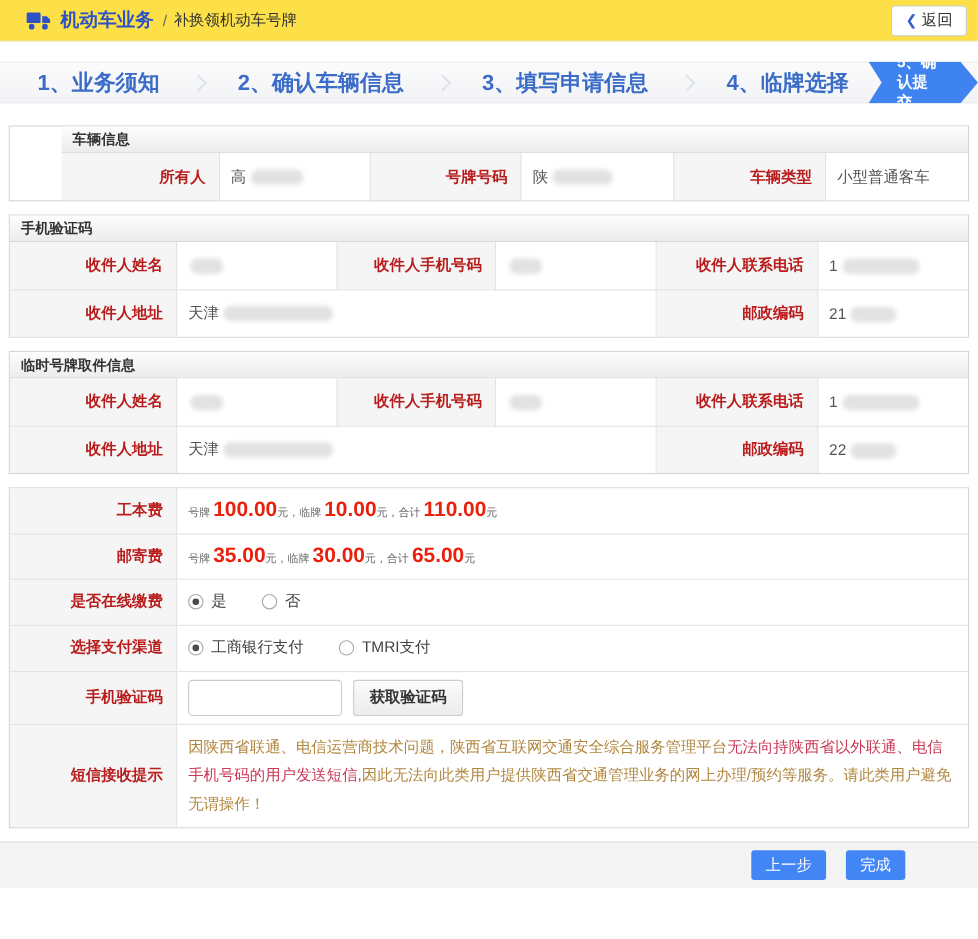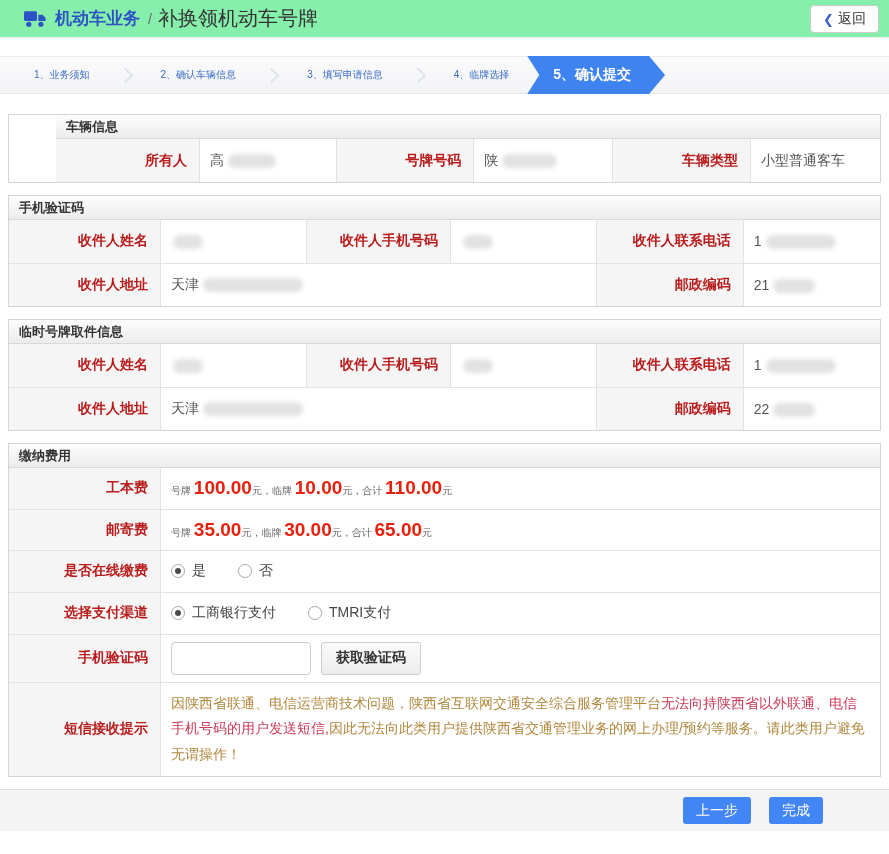--- a/index.html
+++ b/index.html
@@ -1,35 +1,35 @@
 <!DOCTYPE html>
 <html><head>
 <meta charset="utf-8">
 <style>
   * { margin:0; padding:0; box-sizing:border-box; }
   html,body { width:889px; height:854px; background:#fff; overflow:hidden;
     font-family:"Liberation Sans","DejaVu Sans",sans-serif; font-size:14px; color:#555; }
 
   
   .page-header { height:38px; display:flex; align-items:center; padding:0 10px;
-    border-bottom:1px solid #efefef; position:relative; background:#86efac; }
+    border-bottom:1px solid #efefef; position:relative; background:#fde047; }
   .truck { margin:0 8px 0 14px; display:flex; align-items:center; }
   .page-title { color:#2d52c5; font-size:17px; font-weight:bold; }
   .crumb-sep { color:#666; margin:0 6px 0 8px; font-size:14px; }
-  .page-subtitle { color:#333; font-size:20px; }
+  .page-subtitle { color:#333; font-size:14px; }
   .back-btn { position:absolute; right:10px; top:5px; height:28px; background:#fff;
     border:1px solid #ccc; border-radius:4px; padding:0 12px; display:flex;
     align-items:center; cursor:pointer; font-size:14px; color:#333; }
   .back-btn .chev { color:#3a5fc8; font-weight:bold; margin-right:4px; font-size:13px; }
 
   
   .steps { margin-top:18px; height:38px; display:flex; align-items:center;
     background:linear-gradient(#fbfbfc,#f2f3f5); border-top:1px solid #ececf0;
     border-bottom:1px solid #e6e8ec; }
-  .step { color:#3a6cc8; font-weight:normal; font-size:10px; padding:0 12px; white-space:nowrap;
+  .step { color:#3a6cc8; font-weight:bold; font-size:20px; padding:0 12px; white-space:nowrap;
     cursor:pointer; }
   .step:first-child { margin-left:22px; }
   .step-sep { width:11px; height:11px; border-top:2px solid #dfe3ea; border-right:2px solid #dfe3ea;
     transform:rotate(45deg); margin:0 18px; flex:none; }
   .step-active { height:38px; background:#3e83f0; color:#fff; font-weight:bold; font-size:14px;
     display:flex; align-items:center; padding:0 34px 0 26px; margin-left:6px; cursor:pointer;
     clip-path:polygon(0 0, calc(100% - 16px) 0, 100% 50%, calc(100% - 16px) 100%, 0 100%, 12px 50%); }
 
   
   .panel { margin:0 8px 12px 8px; border:1px solid #d5d5d5; }
@@ -186,21 +186,20 @@
       <td class="lbl">收件人地址</td>
       <td class="val" colspan="3"><span>天津</span><span class="blur bw100"></span></td>
       <td class="lbl">邮政编码</td>
       <td class="val"><span>22</span><span class="blur bw42"></span></td>
     </tr>
   </tbody>
     </table>
 </section>
 
 <section class="panel">
-  <div class="panel-h">缴纳费用</div>
   <table class="grid fee-table">
     <tbody>
         <tr>
       <td class="lbl" style="height:41px">工本费</td>
       <td class="val" style="height:41px">
         <span class="ft">号牌 </span><span class="fn">100.00</span><span class="ft">元，临牌 </span><span class="fn">10.00</span><span class="ft">元，合计 </span><span class="fn">110.00</span><span class="ft">元</span>
       </td>
     </tr>
     <tr>
       <td class="lbl" style="height:41px">邮寄费</td>

